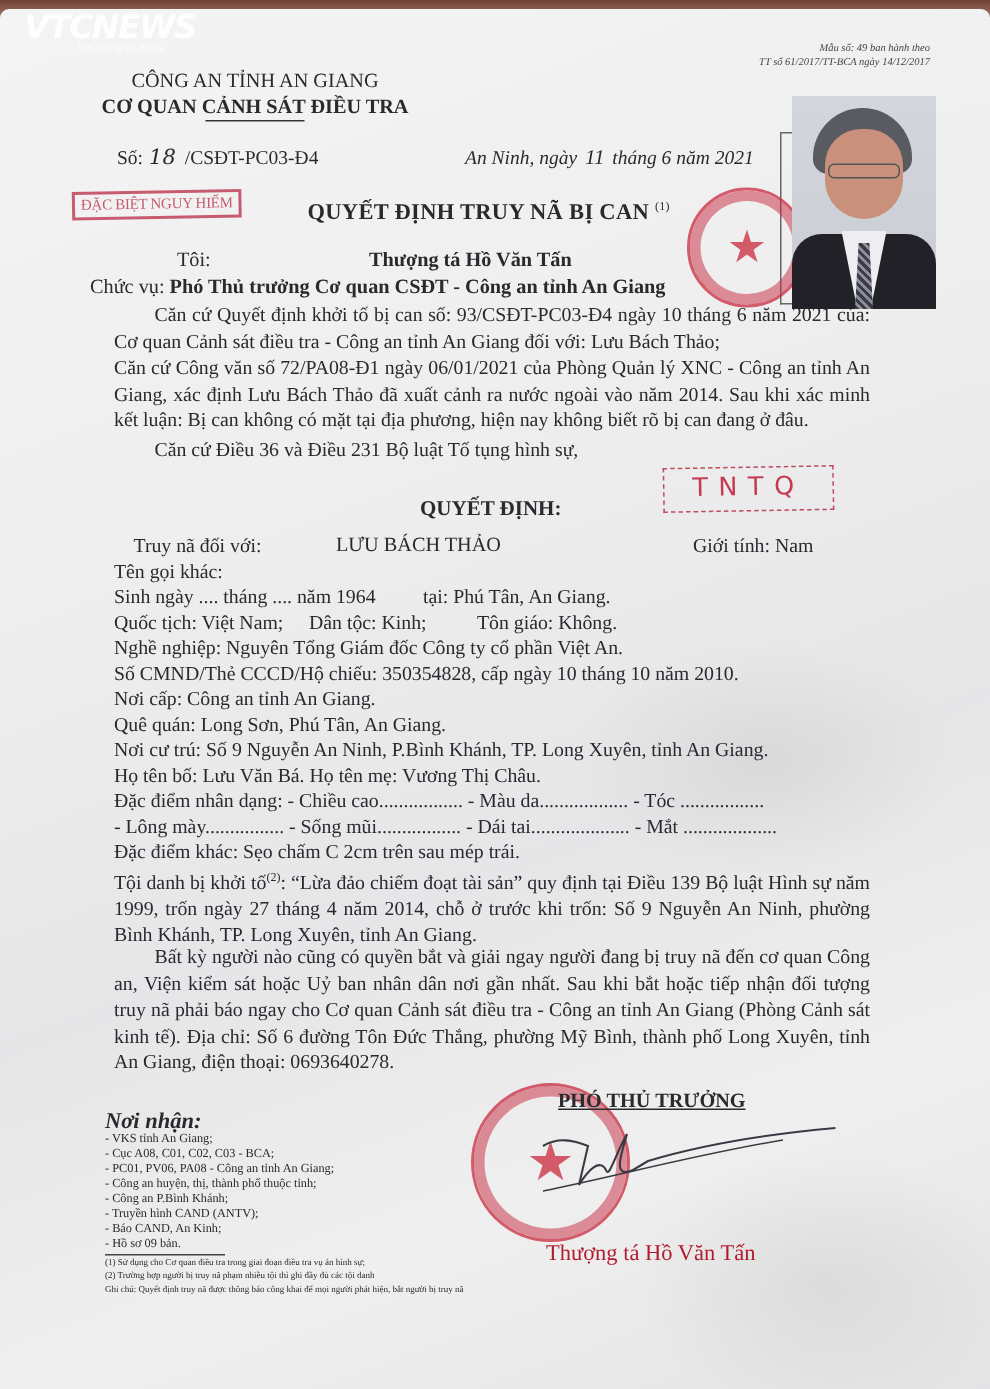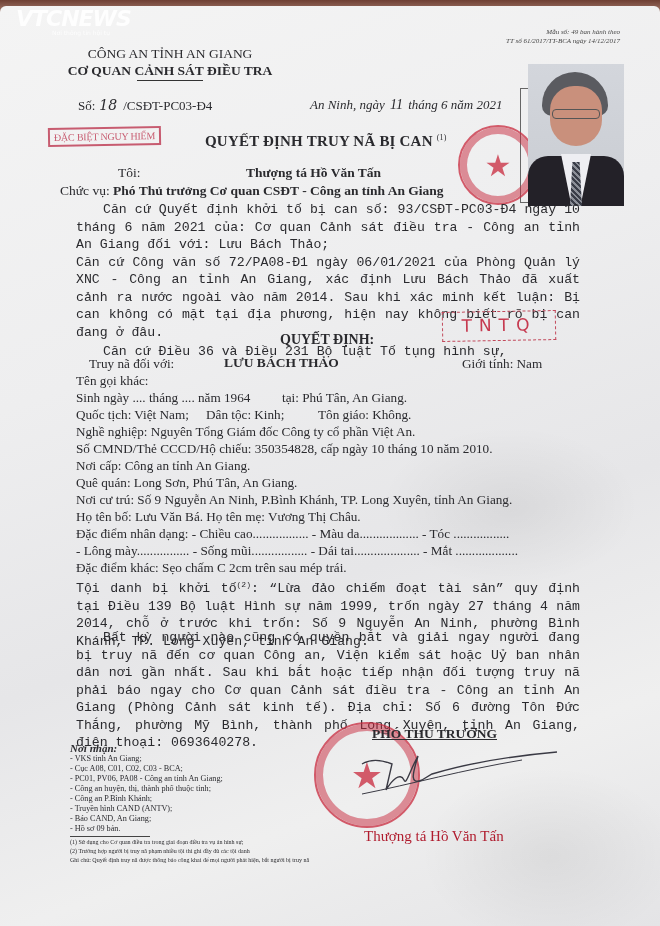--- a/index.html
+++ b/index.html
@@ -69,37 +69,37 @@
   }
   .seal .star { position: absolute; left: 50%; top: 50%; transform: translate(-50%,-50%); color: rgba(200,40,60,0.75); font-size: 30px; font-family: "DejaVu Sans", sans-serif; }
   .seal-top { left: 458px; top: 125px; width: 80px; height: 80px; }
   .seal-bot { left: 314px; top: 722px; width: 106px; height: 106px; }
   .seal-bot .star { font-size: 36px; }
   .toi { left: 118px; top: 165px; font-size: 13.5px; }
   .officer { left: 246px; top: 165px; font-size: 13.5px; font-weight: bold; }
   .chucvu { left: 60px; top: 183px; font-size: 13.5px; }
   .chucvu b { font-weight: bold; }
   .body {
-    position: absolute; left: 76px; width: 504px; font-size: 13.2px; line-height: 17.5px; text-align: justify; font-family: Liberation Mono, monospace;
+    position: absolute; left: 76px; width: 504px; font-size: 13.2px; line-height: 17.5px; text-align: justify;
   }
   .indent { text-indent: 27px; }
   .line { position: absolute; font-size: 13.2px; white-space: nowrap; }
   .tntq {
     position: absolute; left: 442px; top: 311px; width: 114px; height: 30px;
     border: 1.5px dashed #c24a5c; color: #c63a50; font-family: "DejaVu Sans", sans-serif;
     font-size: 17px; letter-spacing: 7px; text-align: center; line-height: 27px; transform: rotate(-1deg);
   }
   .qd { left: 280px; top: 332px; font-size: 14px; font-weight: bold; }
-  .name { font-weight: bold; font-size: 13.5px; }
+  .name { font-weight: normal; font-size: 13.5px; }
   .gioitinh { left: 462px; top: 356px; font-size: 13.2px; }
   .sign-title { left: 372px; top: 726px; font-size: 13.5px; font-weight: bold; text-decoration: underline; }
   .sign-name { left: 364px; top: 828px; font-size: 15px; color: #b01c2e; }
   .signature { position: absolute; left: 352px; top: 750px; }
   .noinhan { position: absolute; left: 70px; top: 743px; font-size: 8.2px; line-height: 10px; color: #2a2a2e; }
-  .noinhan .hd { font-size: 11px; font-weight: bold; font-style: italic; margin-bottom: 1px; }
+  .noinhan .hd { font-size: 15px; font-weight: bold; font-style: italic; margin-bottom: 1px; }
   .notes { position: absolute; left: 70px; top: 836px; font-size: 6px; line-height: 9px; border-top: 0.8px solid #444; padding-top: 1px; width: 80px; overflow: visible; }
   .notes div { width: 270px; }
 </style>
 </head>
 <body>
 
 <div class="top-edge"></div>
 
 <div class="paper">
   <div class="shade" style="left:380px;top:420px;width:260px;height:160px;"></div>
@@ -206,21 +206,21 @@
 <div class="abs sign-name">Thượng tá Hồ Văn Tấn</div>
 
 <div class="noinhan">
   <div class="hd">Nơi nhận:</div>
   <div>- VKS tỉnh An Giang;</div>
   <div>- Cục A08, C01, C02, C03 - BCA;</div>
   <div>- PC01, PV06, PA08 - Công an tỉnh An Giang;</div>
   <div>- Công an huyện, thị, thành phố thuộc tỉnh;</div>
   <div>- Công an P.Bình Khánh;</div>
   <div>- Truyền hình CAND (ANTV);</div>
-  <div>- Báo CAND, An Giang;</div>
+  <div>- Báo CAND, An Kinh;</div>
   <div>- Hồ sơ 09 bản.</div>
 </div>
 
 <div class="notes">
   <div>(1) Sử dụng cho Cơ quan điều tra trong giai đoạn điều tra vụ án hình sự;</div>
   <div>(2) Trường hợp người bị truy nã phạm nhiều tội thì ghi đầy đủ các tội danh</div>
   <div>Ghi chú: Quyết định truy nã được thông báo công khai để mọi người phát hiện, bắt người bị truy nã</div>
 </div>
 
 </body></html>

